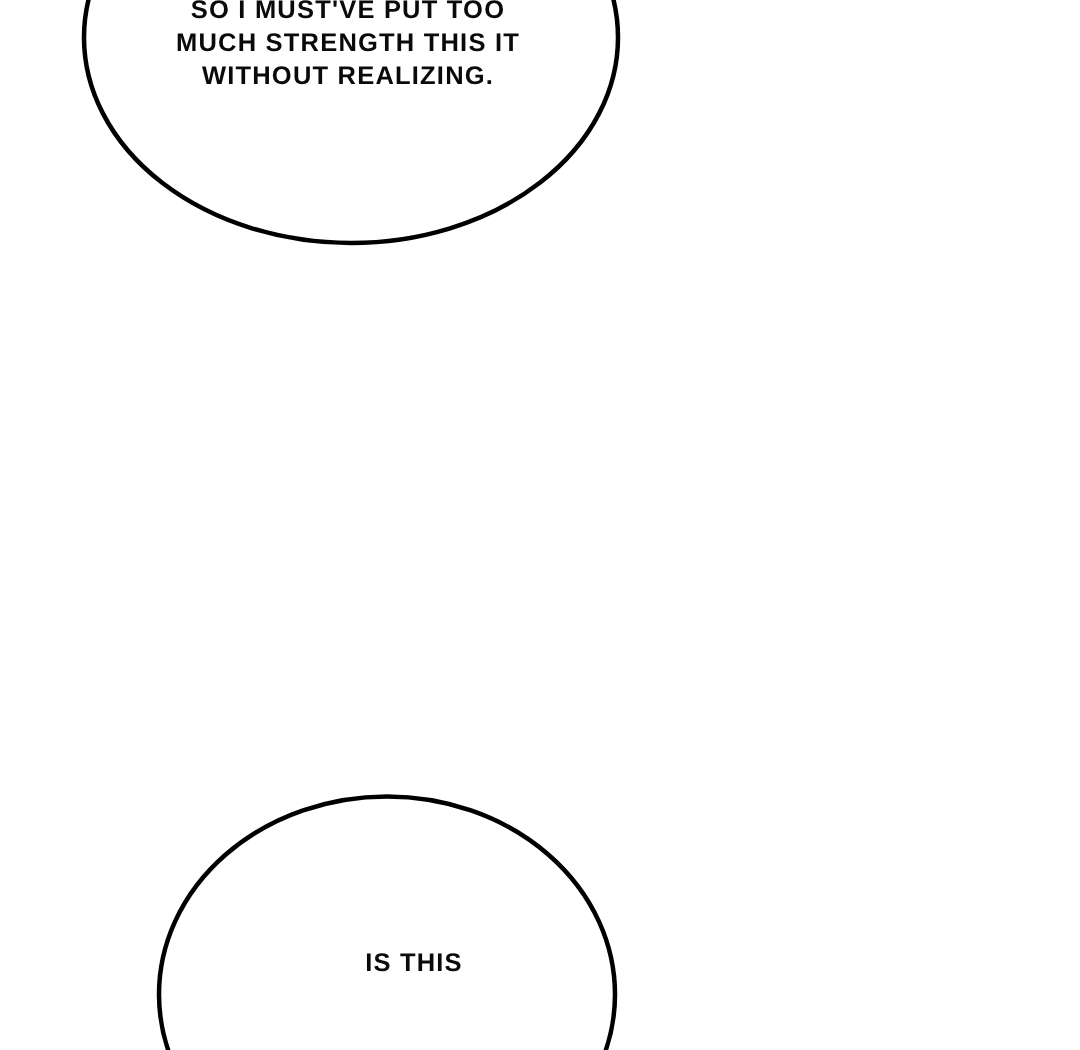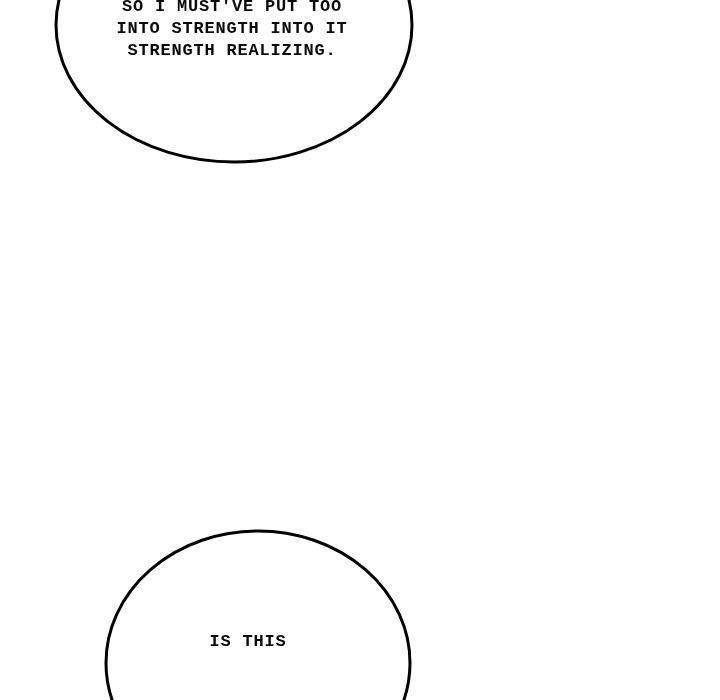--- a/index.html
+++ b/index.html
@@ -5,21 +5,21 @@
   html, body {
     margin: 0;
     padding: 0;
   }
   .page {
     position: relative;
     width: 720px;
     height: 700px;
     background: var(--background, #ffffff);
     overflow: hidden;
-    font-family: Liberation Mono, monospace;
+    font-family: Liberation Sans, sans-serif;
   }
   .art {
     position: absolute;
     left: 0;
     top: 0;
     display: block;
   }
   .bubble {
     fill: var(--fill, #ffffff);
     stroke: var(--outline, #000000);
@@ -34,39 +34,39 @@
     line-height: 22px;
     letter-spacing: 0.8px;
     white-space: nowrap;
   }
   .bubble-text.top {
     left: 32px;
     top: -4px;
     width: 400px;
   }
   .bubble-text.bottom {
-    left: 48px;
+    left: 76px;
     top: 631px;
     width: 400px;
     line-height: 21px;
   }
 </style>
 </head>
 <body>
 
 <div class="page">
 
   <svg class="art" width="720" height="700" viewBox="0 0 720 700">
     <ellipse class="bubble" cx="234" cy="25" rx="178" ry="137"></ellipse>
     <ellipse class="bubble" cx="258" cy="663" rx="152" ry="132"></ellipse>
   </svg>
 
   <div class="bubble-text top">
     <div class="line">SO I MUST'VE PUT TOO</div>
-    <div class="line">INTO STRENGTH INTO IT</div>
-    <div class="line">STRENGTH REALIZING.</div>
+    <div class="line">MUCH STRENGTH THIS IT</div>
+    <div class="line">WITHOUT REALIZING.</div>
   </div>
 
   <div class="bubble-text bottom">
     <div class="line">IS THIS</div>
   </div>
 
 </div>
 
 </body></html>

